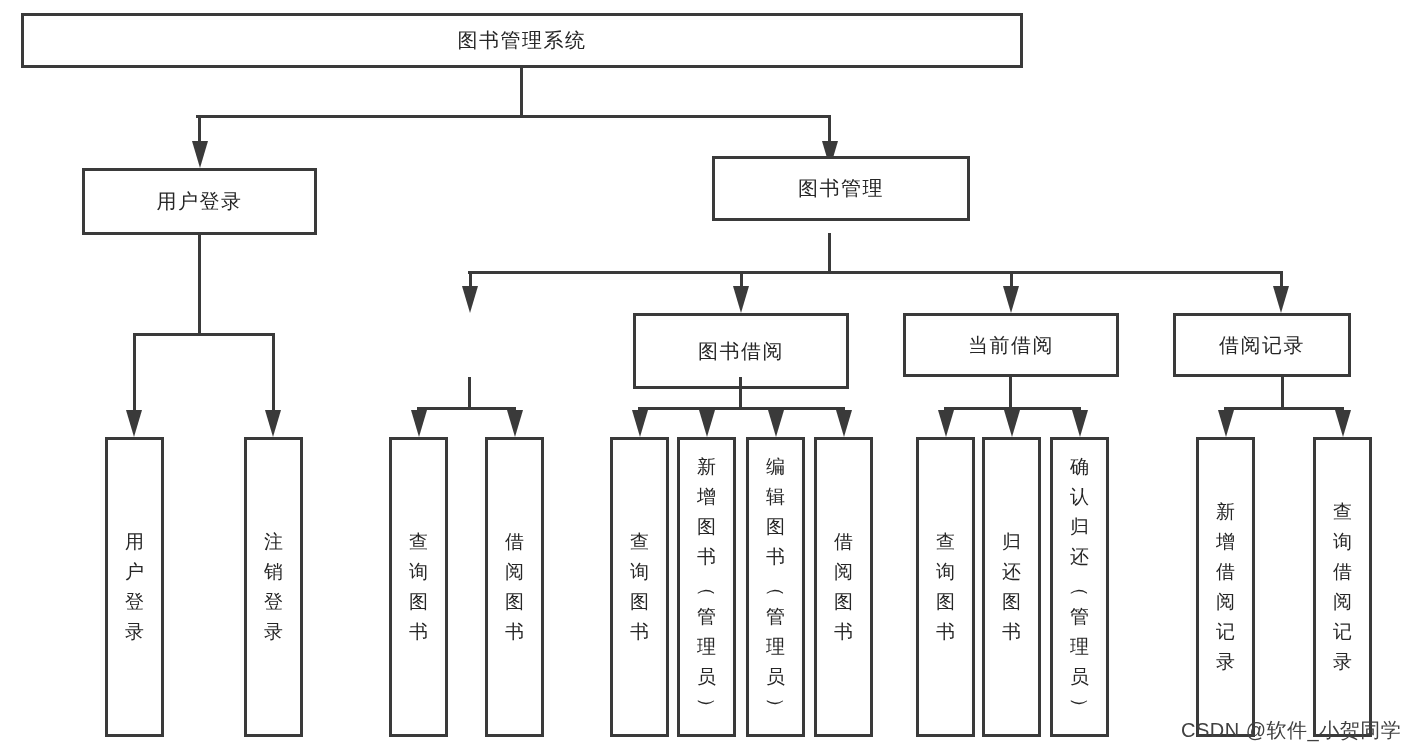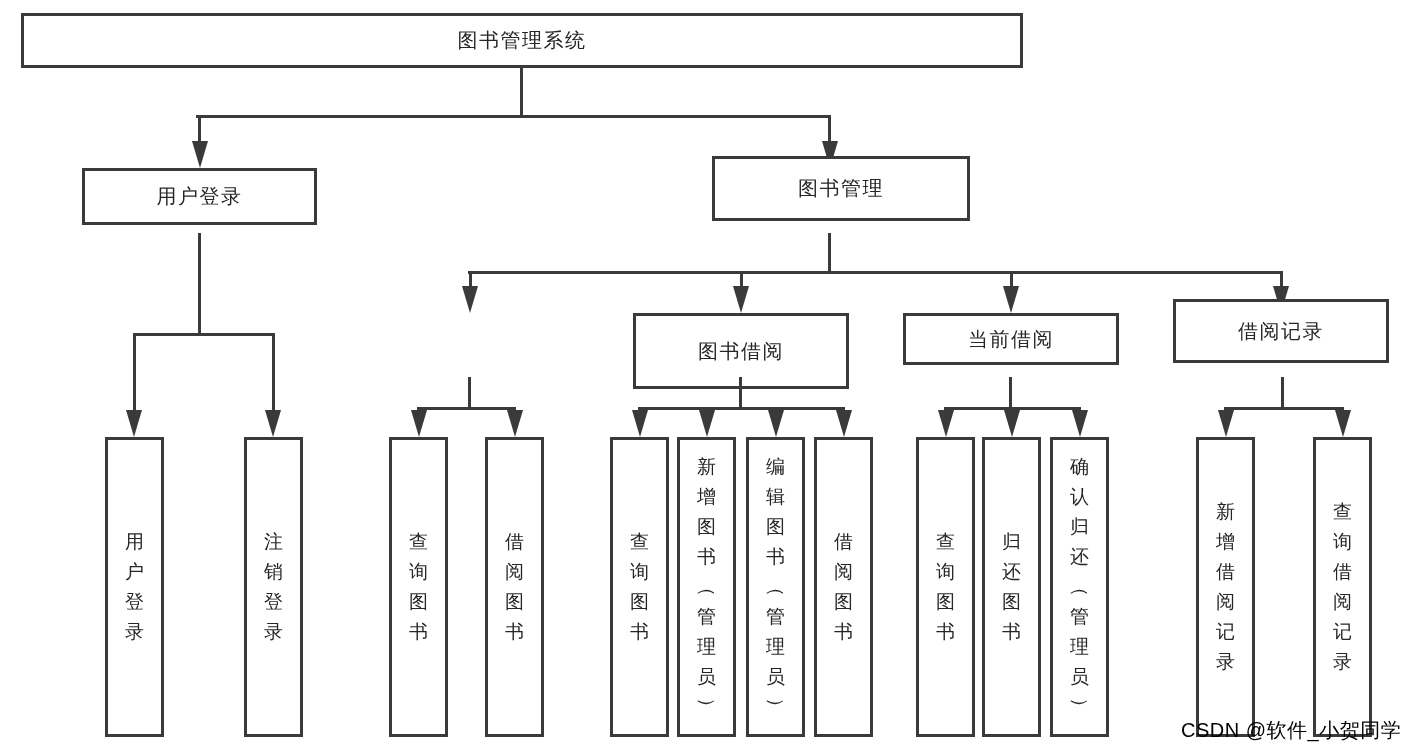--- a/index.html
+++ b/index.html
@@ -39,21 +39,21 @@
     <span>图书管理系统</span>
   </div>
 
   <div class="line" style="left:520px;top:68px;width:3px;height:50px"></div>
   <div class="line" style="left:196px;top:115px;width:635px;height:3px"></div>
   <div class="line" style="left:198px;top:115px;width:3px;height:28px"></div>
   <div class="arr" style="left:192px;top:141px"></div>
   <div class="line" style="left:828px;top:115px;width:3px;height:28px"></div>
   <div class="arr" style="left:822px;top:141px"></div>
 
-  <div class="node hnode" style="left:82px;top:168px;width:235px;height:57px">
+  <div class="node hnode" style="left:82px;top:168px;width:235px;height:67px">
     <span>用户登录</span>
   </div>
   <div class="node hnode" style="left:712px;top:156px;width:258px;height:65px">
     <span>图书管理</span>
   </div>
 
   <div class="line" style="left:198px;top:233px;width:3px;height:103px"></div>
   <div class="line" style="left:133px;top:333px;width:142px;height:3px"></div>
   <div class="line" style="left:133px;top:333px;width:3px;height:79px"></div>
   <div class="arr" style="left:126px;top:410px"></div>
@@ -67,24 +67,24 @@
   <div class="line" style="left:740px;top:271px;width:3px;height:16px"></div>
   <div class="arr" style="left:733px;top:286px"></div>
   <div class="line" style="left:1010px;top:271px;width:3px;height:16px"></div>
   <div class="arr" style="left:1003px;top:286px"></div>
   <div class="line" style="left:1280px;top:271px;width:3px;height:16px"></div>
   <div class="arr" style="left:1273px;top:286px"></div>
 
   <div class="node hnode" style="left:633px;top:313px;width:216px;height:76px">
     <span>图书借阅</span>
   </div>
-  <div class="node hnode" style="left:903px;top:313px;width:216px;height:52px">
+  <div class="node hnode" style="left:903px;top:313px;width:216px;height:64px">
     <span>当前借阅</span>
   </div>
-  <div class="node hnode" style="left:1173px;top:299px;width:216px;height:64px">
+  <div class="node hnode" style="left:1173px;top:313px;width:178px;height:64px">
     <span>借阅记录</span>
   </div>
 
   <div class="line" style="left:468px;top:377px;width:3px;height:31px"></div>
   <div class="line" style="left:417px;top:407px;width:99px;height:3px"></div>
   <div class="arr" style="left:411px;top:410px"></div>
   <div class="arr" style="left:507px;top:410px"></div>
 
   <div class="line" style="left:739px;top:377px;width:3px;height:31px"></div>
   <div class="line" style="left:638px;top:407px;width:207px;height:3px"></div>
@@ -225,15 +225,15 @@
     <span class="vlabel">
         <span>查</span>
         <span>询</span>
         <span>借</span>
         <span>阅</span>
         <span>记</span>
         <span>录</span>
       </span>
   </div>
 
-  <div class="watermark" style="color: #000000;">CSDN @软件_小贺同学</div>
+  <div class="watermark" style="color: #404040;">CSDN @软件_小贺同学</div>
 
 </div>
 
 </body></html>

